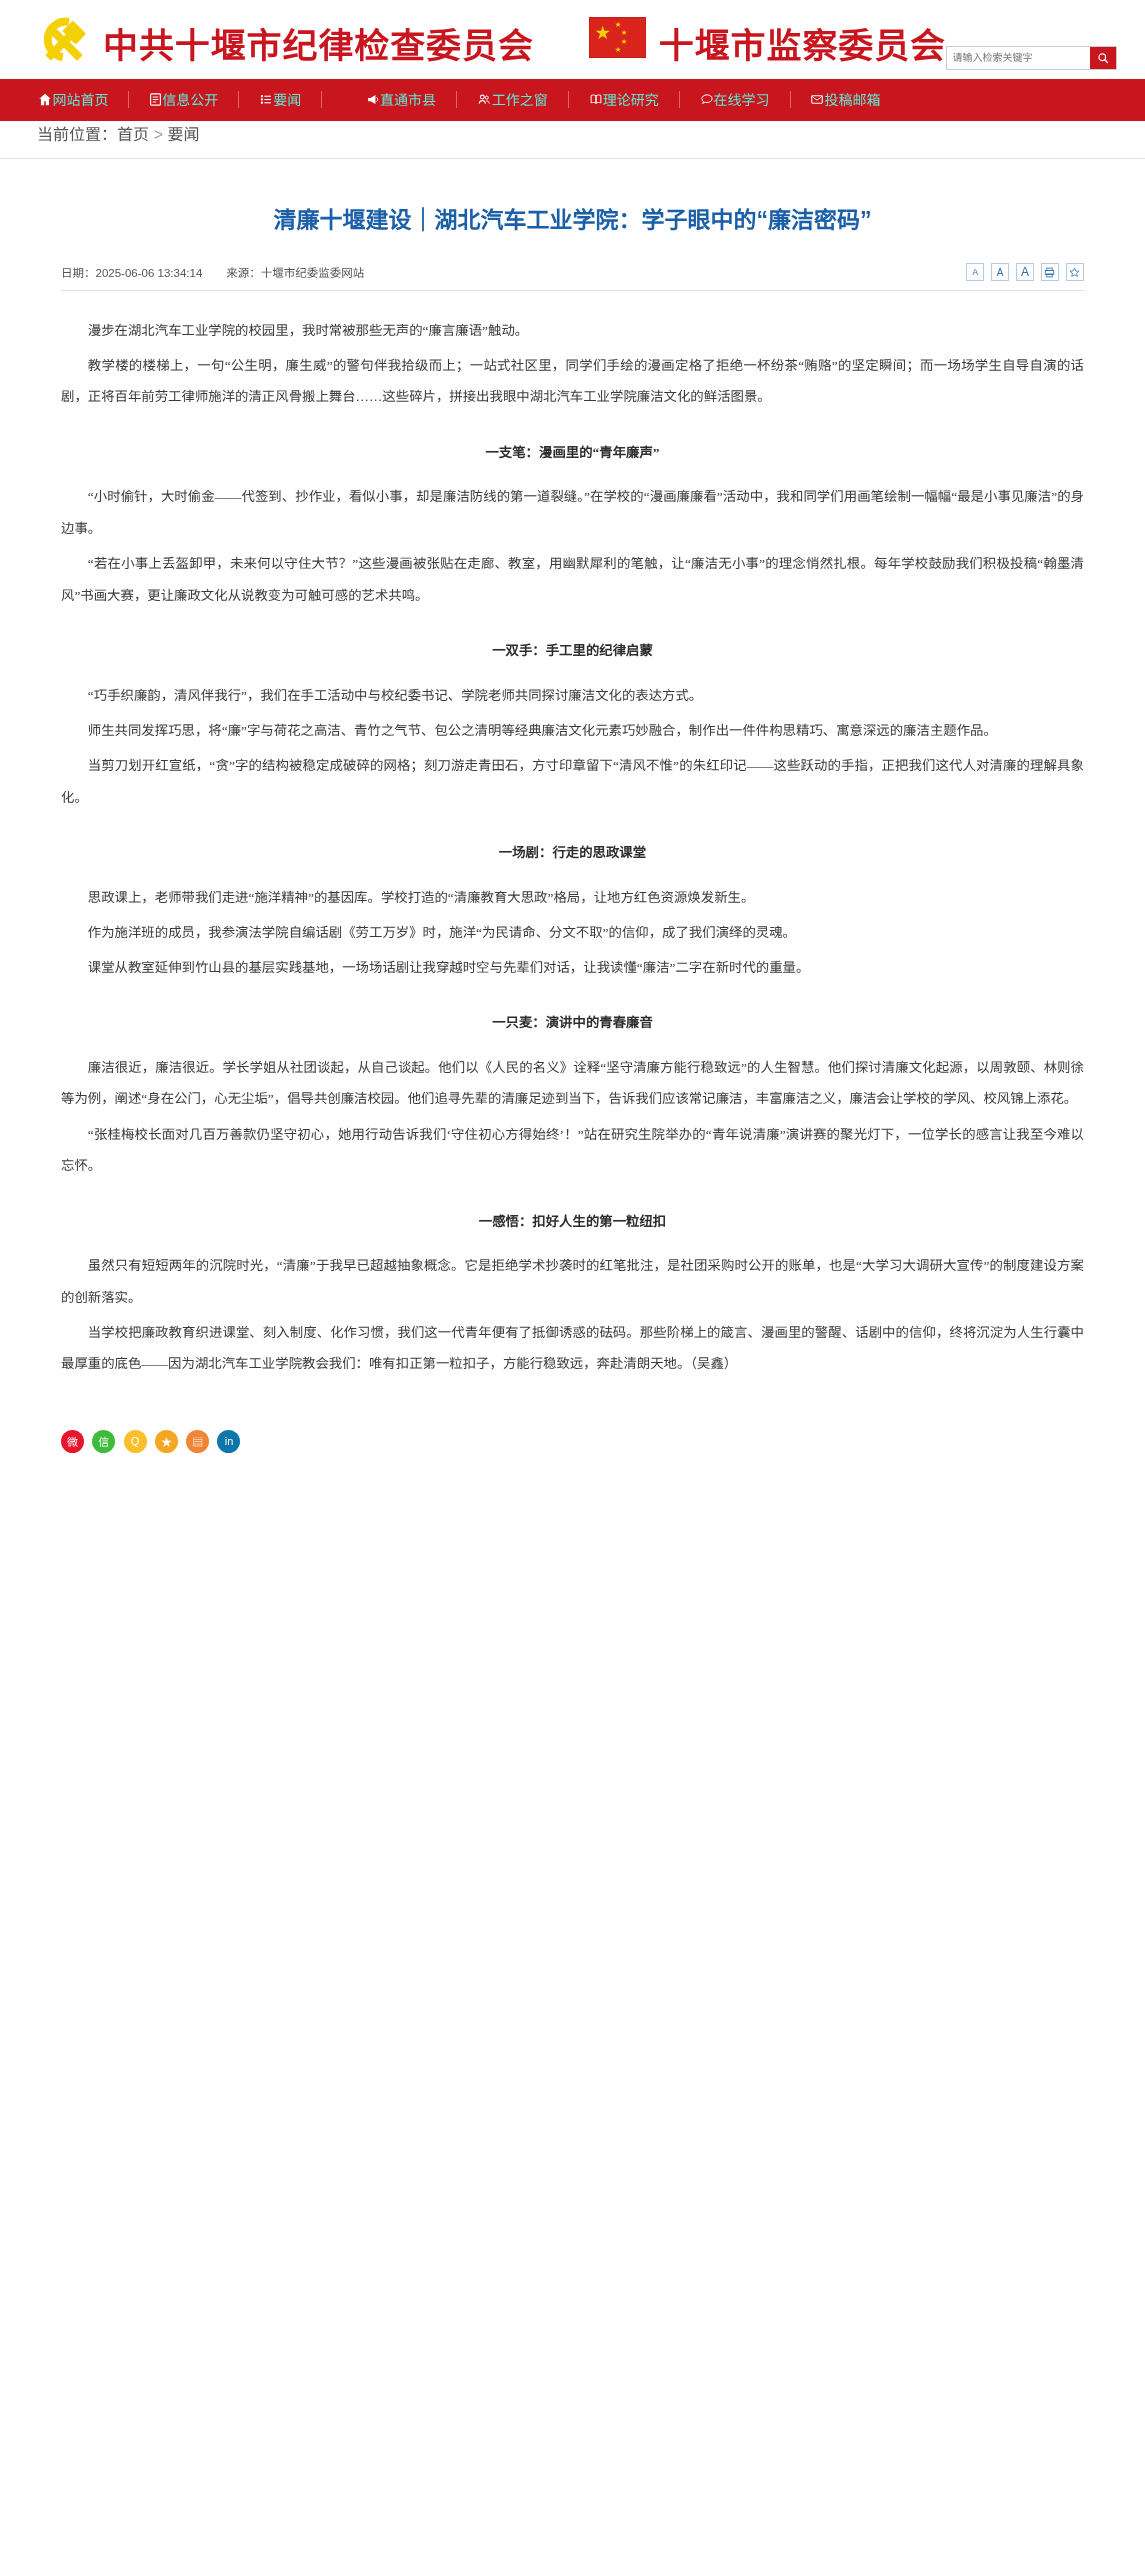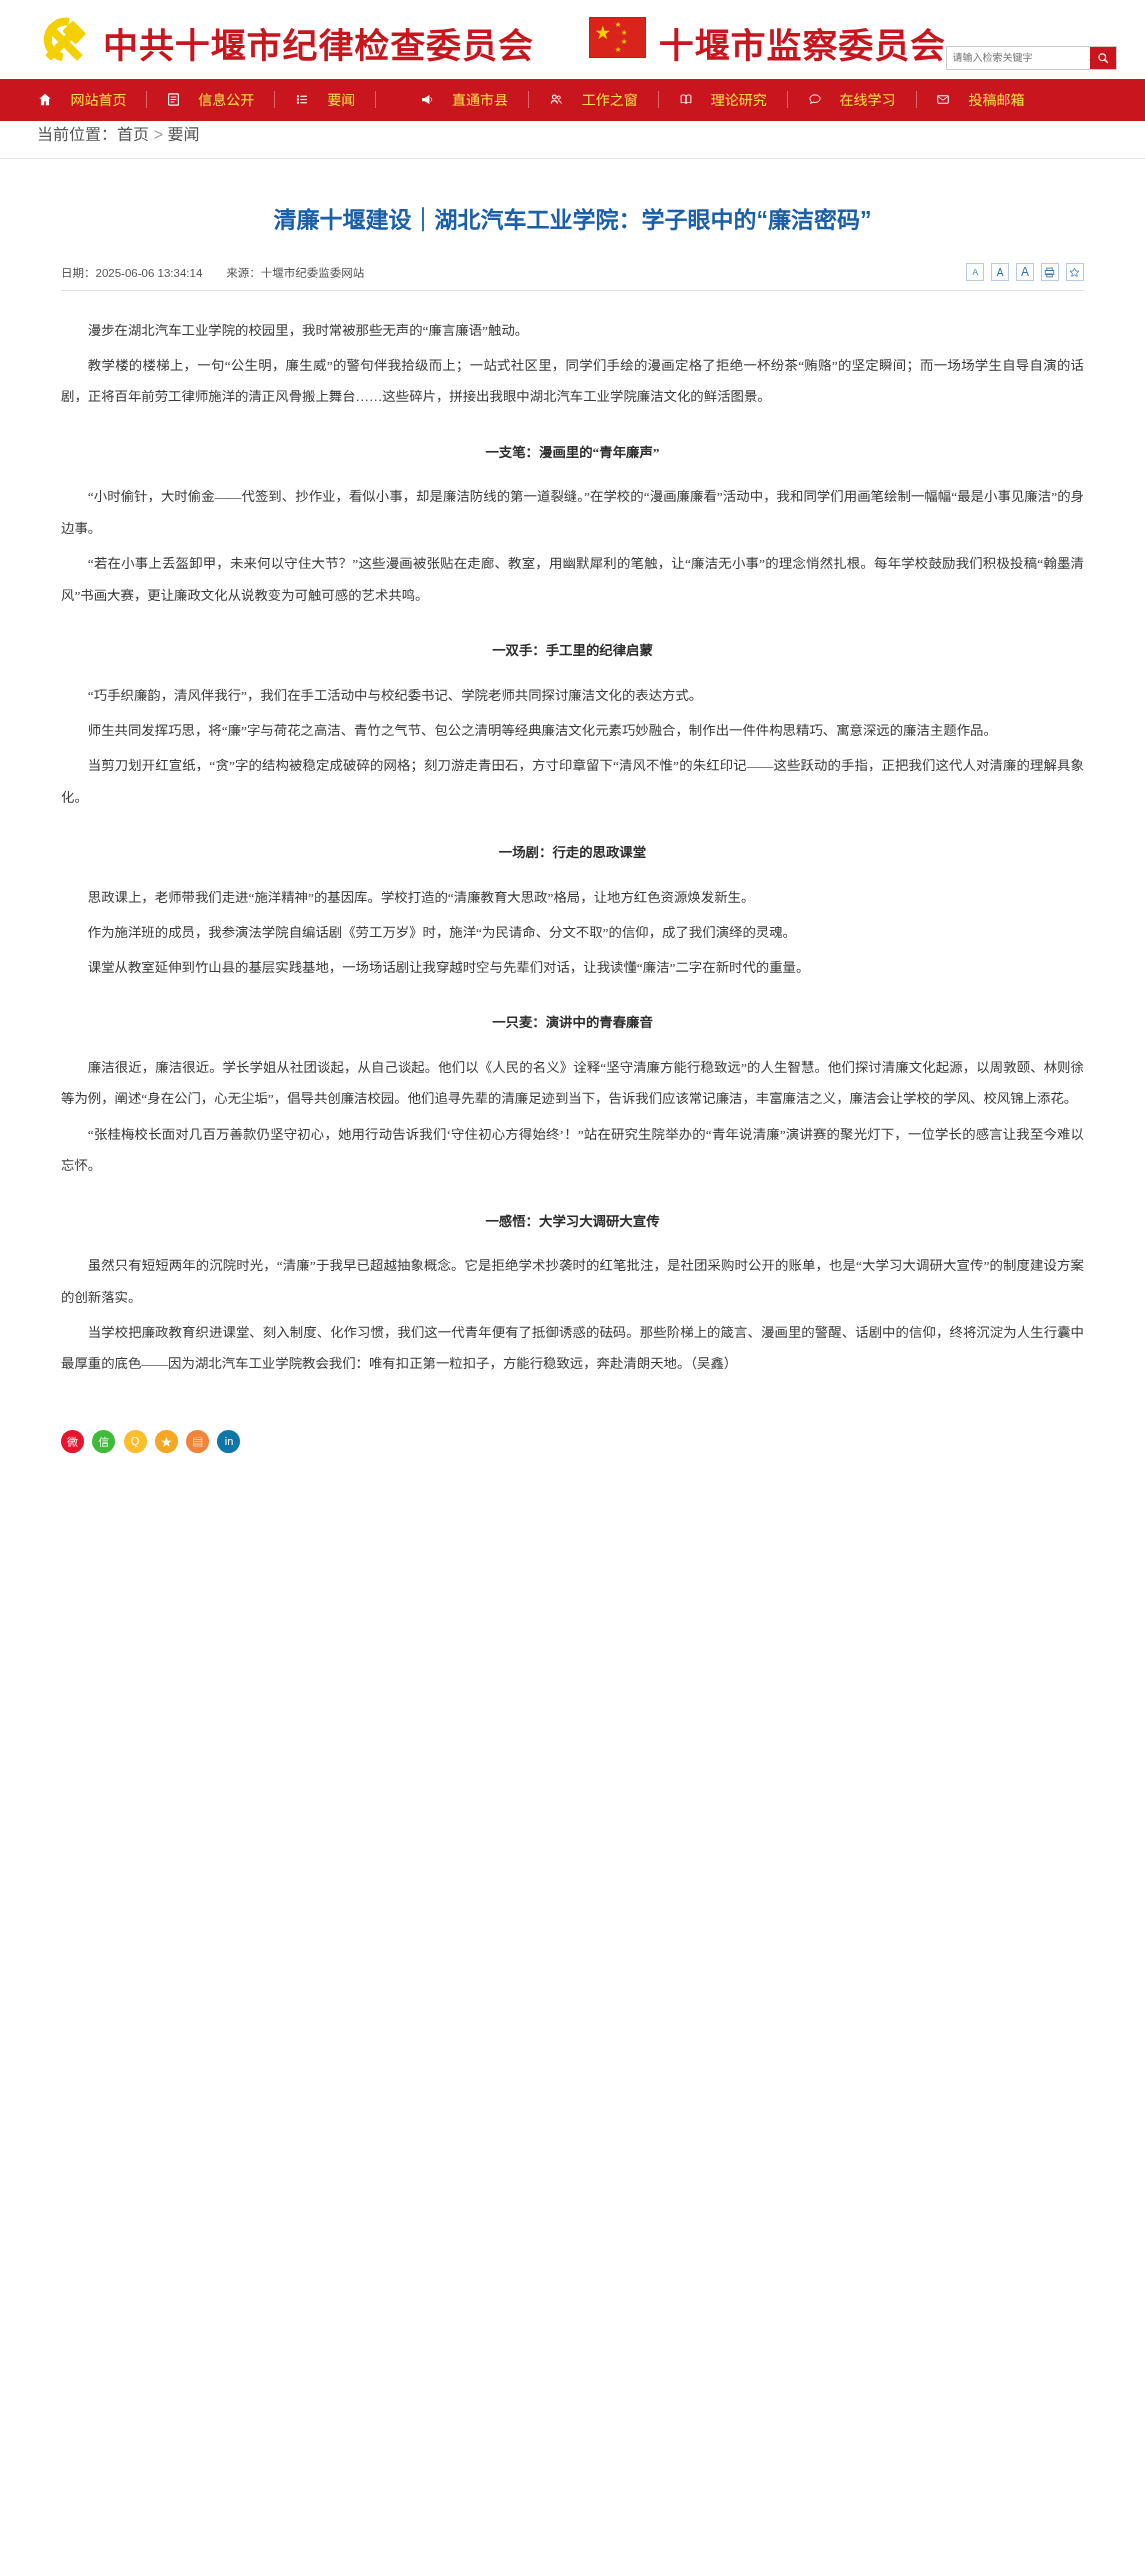--- a/index.html
+++ b/index.html
@@ -131,22 +131,22 @@
   .main-nav {
     background: #c9151e;
     height: 42px;
     display: flex;
     align-items: center;
     padding: 0 18.4px;
   }
   .nav-item {
     display: flex;
     align-items: center;
-    gap: 18px;
-    color: #fde047;
+    gap: 0;
+    color: #5eead4;
     font-size: 14px;
     padding: 0 20px;
     height: 42px;
     line-height: 42px;
     cursor: pointer;
     white-space: nowrap;
   }
   .nav-item.spacer-l { margin-left: 24px; }
   .nav-sep {
     width: 0.9px;
@@ -432,21 +432,21 @@
       <p>“巧手织廉韵，清风伴我行”，我们在手工活动中与校纪委书记、学院老师共同探讨廉洁文化的表达方式。</p>
       <p>师生共同发挥巧思，将“廉”字与荷花之高洁、青竹之气节、包公之清明等经典廉洁文化元素巧妙融合，制作出一件件构思精巧、寓意深远的廉洁主题作品。</p>
       <p>当剪刀划开红宣纸，“贪”字的结构被稳定成破碎的网格；刻刀游走青田石，方寸印章留下“清风不惟”的朱红印记——这些跃动的手指，正把我们这代人对清廉的理解具象化。</p>
       <p class="sub-head">一场剧：行走的思政课堂</p>
       <p>思政课上，老师带我们走进“施洋精神”的基因库。学校打造的“清廉教育大思政”格局，让地方红色资源焕发新生。</p>
       <p>作为施洋班的成员，我参演法学院自编话剧《劳工万岁》时，施洋“为民请命、分文不取”的信仰，成了我们演绎的灵魂。</p>
       <p>课堂从教室延伸到竹山县的基层实践基地，一场场话剧让我穿越时空与先辈们对话，让我读懂“廉洁”二字在新时代的重量。</p>
       <p class="sub-head">一只麦：演讲中的青春廉音</p>
       <p>廉洁很近，廉洁很近。学长学姐从社团谈起，从自己谈起。他们以《人民的名义》诠释“坚守清廉方能行稳致远”的人生智慧。他们探讨清廉文化起源，以周敦颐、林则徐等为例，阐述“身在公门，心无尘垢”，倡导共创廉洁校园。他们追寻先辈的清廉足迹到当下，告诉我们应该常记廉洁，丰富廉洁之义，廉洁会让学校的学风、校风锦上添花。</p>
       <p>“张桂梅校长面对几百万善款仍坚守初心，她用行动告诉我们‘守住初心方得始终’！”站在研究生院举办的“青年说清廉”演讲赛的聚光灯下，一位学长的感言让我至今难以忘怀。</p>
-      <p class="sub-head">一感悟：大学习大调研大宣传</p>
+      <p class="sub-head">一感悟：扣好人生的第一粒纽扣</p>
       <p>虽然只有短短两年的沉院时光，“清廉”于我早已超越抽象概念。它是拒绝学术抄袭时的红笔批注，是社团采购时公开的账单，也是“大学习大调研大宣传”的制度建设方案的创新落实。</p>
       <p>当学校把廉政教育织进课堂、刻入制度、化作习惯，我们这一代青年便有了抵御诱惑的砝码。那些阶梯上的箴言、漫画里的警醒、话剧中的信仰，终将沉淀为人生行囊中最厚重的底色——因为湖北汽车工业学院教会我们：唯有扣正第一粒扣子，方能行稳致远，奔赴清朗天地。（吴鑫）</p>
     </div>
 </div>
 
 <div class="share-row" id="share-row">
     <span class="share-ico sh-weibo">微</span>
     <span class="share-ico sh-wechat">信</span>
     <span class="share-ico sh-qzone">Q</span>
     <span class="share-ico sh-star">★</span>

